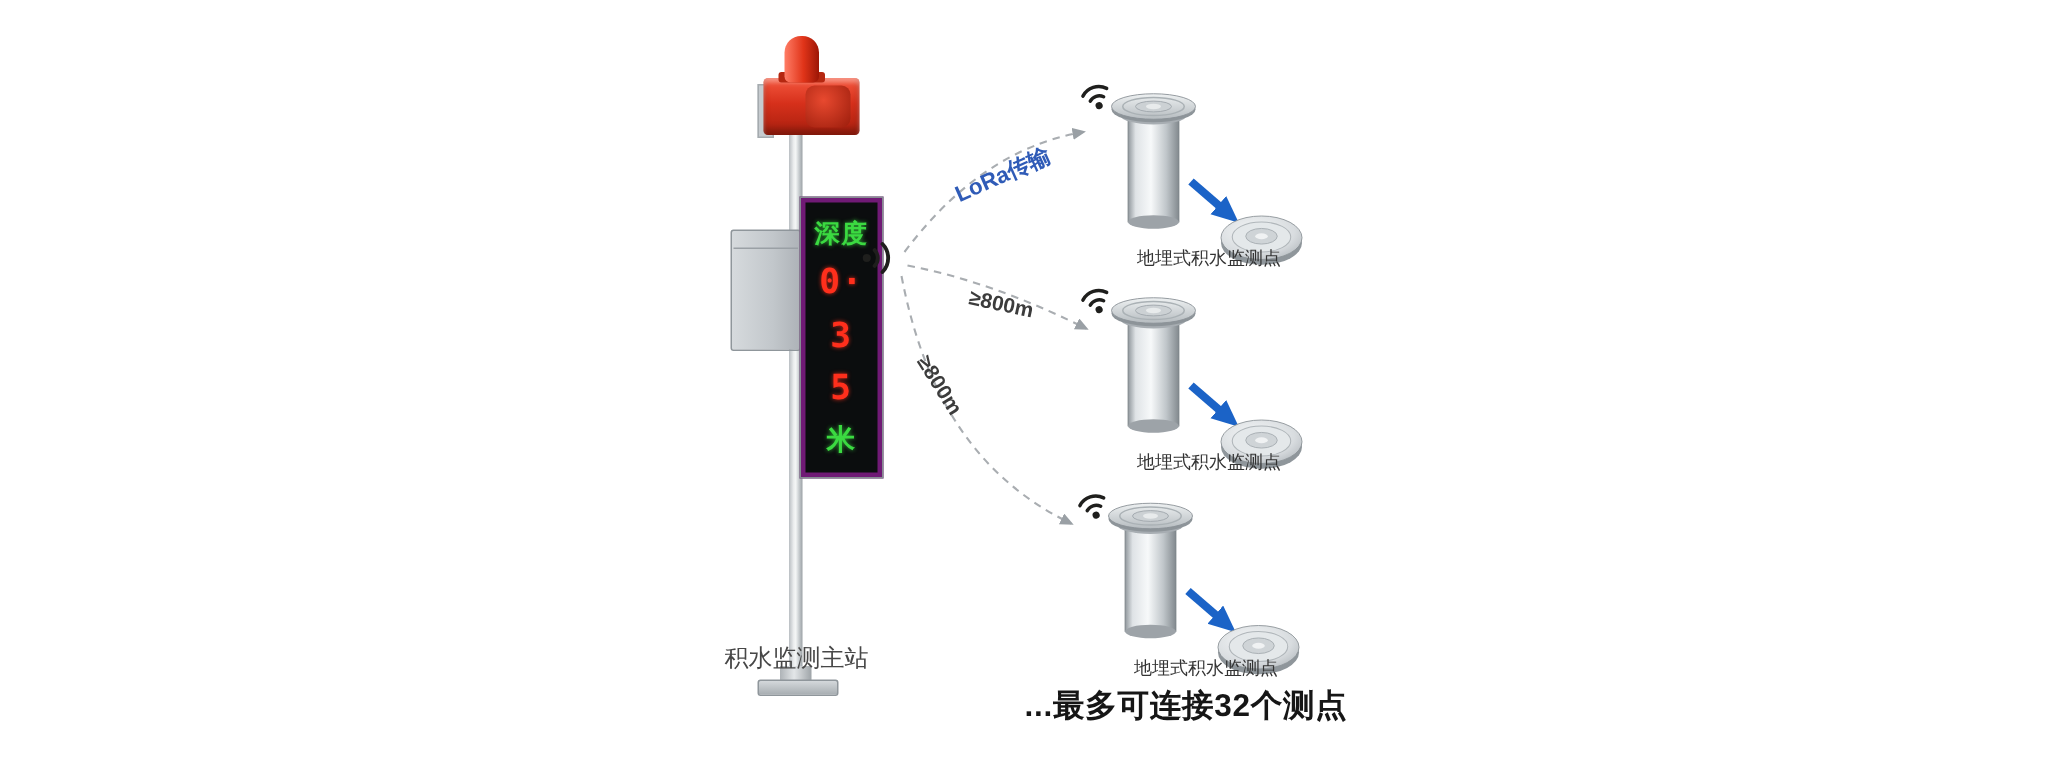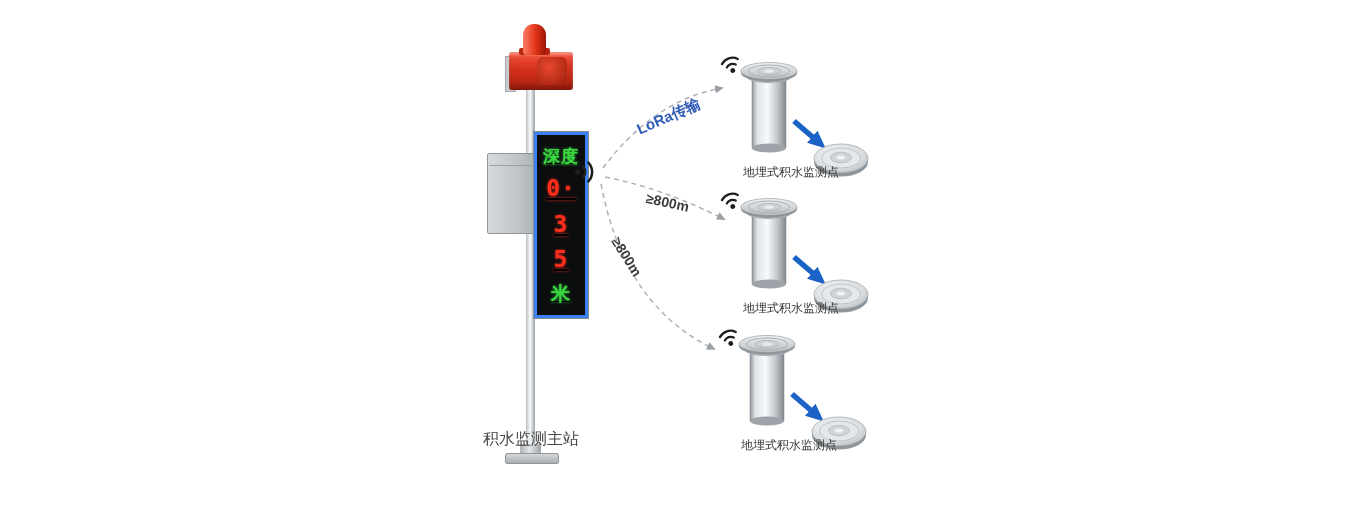--- a/index.html
+++ b/index.html
@@ -22,22 +22,22 @@
     box-shadow:inset 0 3px 3px rgba(255,255,255,.35), inset 0 -4px 5px rgba(0,0,0,.25);}
   .beacon-box-face{left:537px;top:57px;width:30px;height:28px;border-radius:6px;
     background:radial-gradient(circle at 40% 35%,#e8492f,#9c1d0c);}
   .beacon-dome{left:523px;top:24px;width:23px;height:31px;border-radius:11px 11px 4px 4px;
     background:linear-gradient(90deg,#ff7d66,#e03419 55%,#9c1606);}
   .beacon-band{left:519px;top:48px;width:31px;height:7px;border-radius:2px;background:#b52710;}
   .control-box{left:487px;top:153px;width:45px;height:79px;border-radius:2px;
     background:linear-gradient(90deg,#d6dadd,#c2c7cb 60%,#aeb3b8);border:1px solid #8f969b;}
   .control-box-seam{left:489px;top:165px;width:43px;height:1px;background:#9aa0a5;}
 
-  .led-display{left:533px;top:131px;width:56px;height:188px;background:#3b82f6;
-    border:1px solid #868d92;padding:3px;box-sizing:border-box;text-decoration:underline;}
+  .led-display{left:533px;top:131px;width:56px;height:188px;background:#701a75;
+    border:1px solid #868d92;padding:3px;box-sizing:border-box;}
   .led-screen{width:100%;height:100%;background:#0b0d0e;display:flex;flex-direction:column;
     align-items:center;justify-content:space-evenly;
     font-family:"DejaVu Sans Mono",monospace;font-weight:bold;line-height:1;}
   .led-row{letter-spacing:1px;}
   .led-green{color:#3bda41;text-shadow:0 0 3px rgba(59,218,65,.8);}
   .led-red{color:#ff2f1c;text-shadow:0 0 3px rgba(255,47,28,.8);}
   .led-r0{font-size:17px;}
   .led-r1,.led-r2,.led-r3{font-size:23px;}
   .led-r4{font-size:19px;}
 
@@ -54,21 +54,21 @@
 
   
   .sensor-group{width:200px;height:160px;}
   .g1{left:712px;top:52px;}
   .g2{left:712px;top:188px;}
   .g3{left:710px;top:325px;}
   .sg-wifi{position:absolute;left:6px;top:1px;width:25px;height:21px;transform:rotate(-18deg);}
   .sg-cyl{position:absolute;left:26px;top:8px;width:62px;height:96px;}
   .sg-arrow{position:absolute;left:78px;top:66px;width:46px;height:40px;}
   .sg-disc{position:absolute;left:100px;top:86px;width:58px;height:42px;}
-  .sensor-label{position:absolute;left:9px;top:112px;width:140px;text-align:center;
+  .sensor-label{position:absolute;left:24px;top:112px;width:140px;text-align:center;
     font-size:12px;color:#333;white-space:nowrap;}
 
   .footer-note{left:683px;top:456px;font-size:21px;font-weight:600;color:#161616;
     letter-spacing:.5px;}
 
   .links-svg{left:0;top:0;width:1371px;height:515px;pointer-events:none;}
   svg{display:block;}
 </style>
 </head>
 <body>
@@ -249,14 +249,15 @@
         <ellipse cx="29" cy="24" rx="27" ry="14.5" fill="#8f969b"></ellipse>
         <ellipse cx="29" cy="20.5" rx="27" ry="14.5" fill="url(#discGrad)" stroke="#8d9499" stroke-width="0.6"></ellipse>
         <ellipse cx="29" cy="20" rx="19.5" ry="10" fill="#e4e8ea" stroke="#b0b6ba" stroke-width="0.7"></ellipse>
         <ellipse cx="29" cy="19.5" rx="10.5" ry="5.2" fill="#cfd4d7" stroke="#a5abb0" stroke-width="0.6"></ellipse>
         <ellipse cx="29" cy="19.5" rx="4.2" ry="2" fill="#f0f2f3"></ellipse>
       </svg>
     </span>
     <div class="sensor-label">地埋式积水监测点</div>
   </div>
 
+  <div class="abs footer-note">...最多可连接32个测点</div>
 
 </div>
 
 </body></html>

